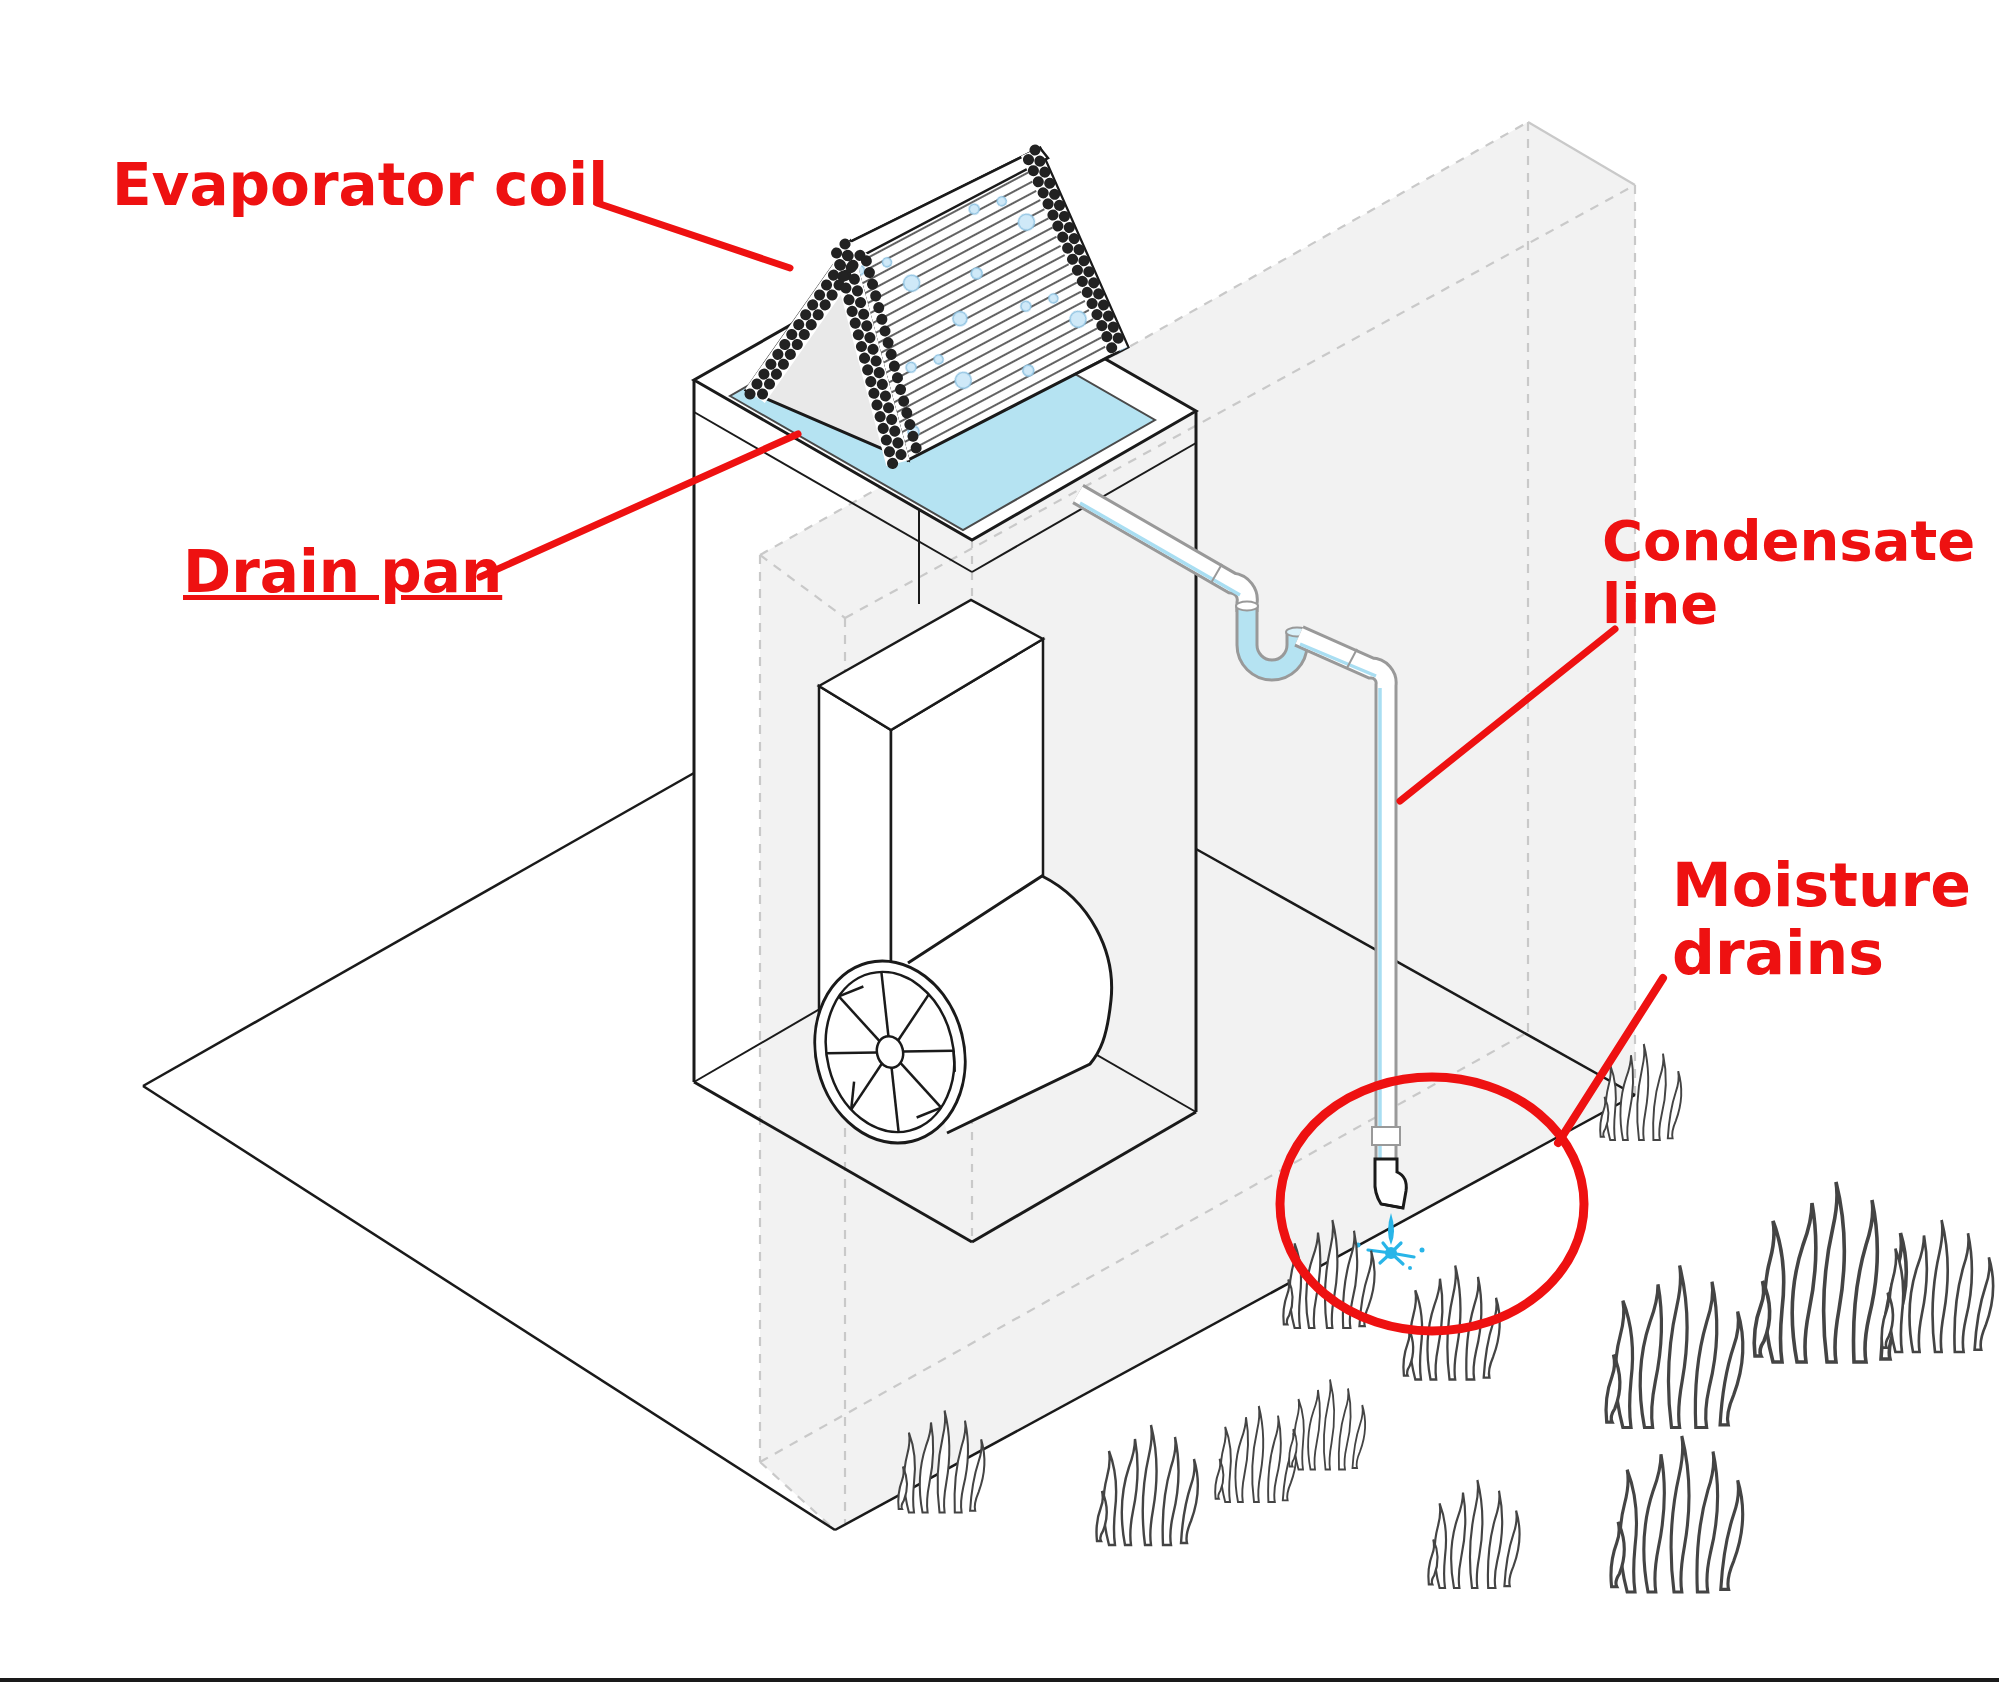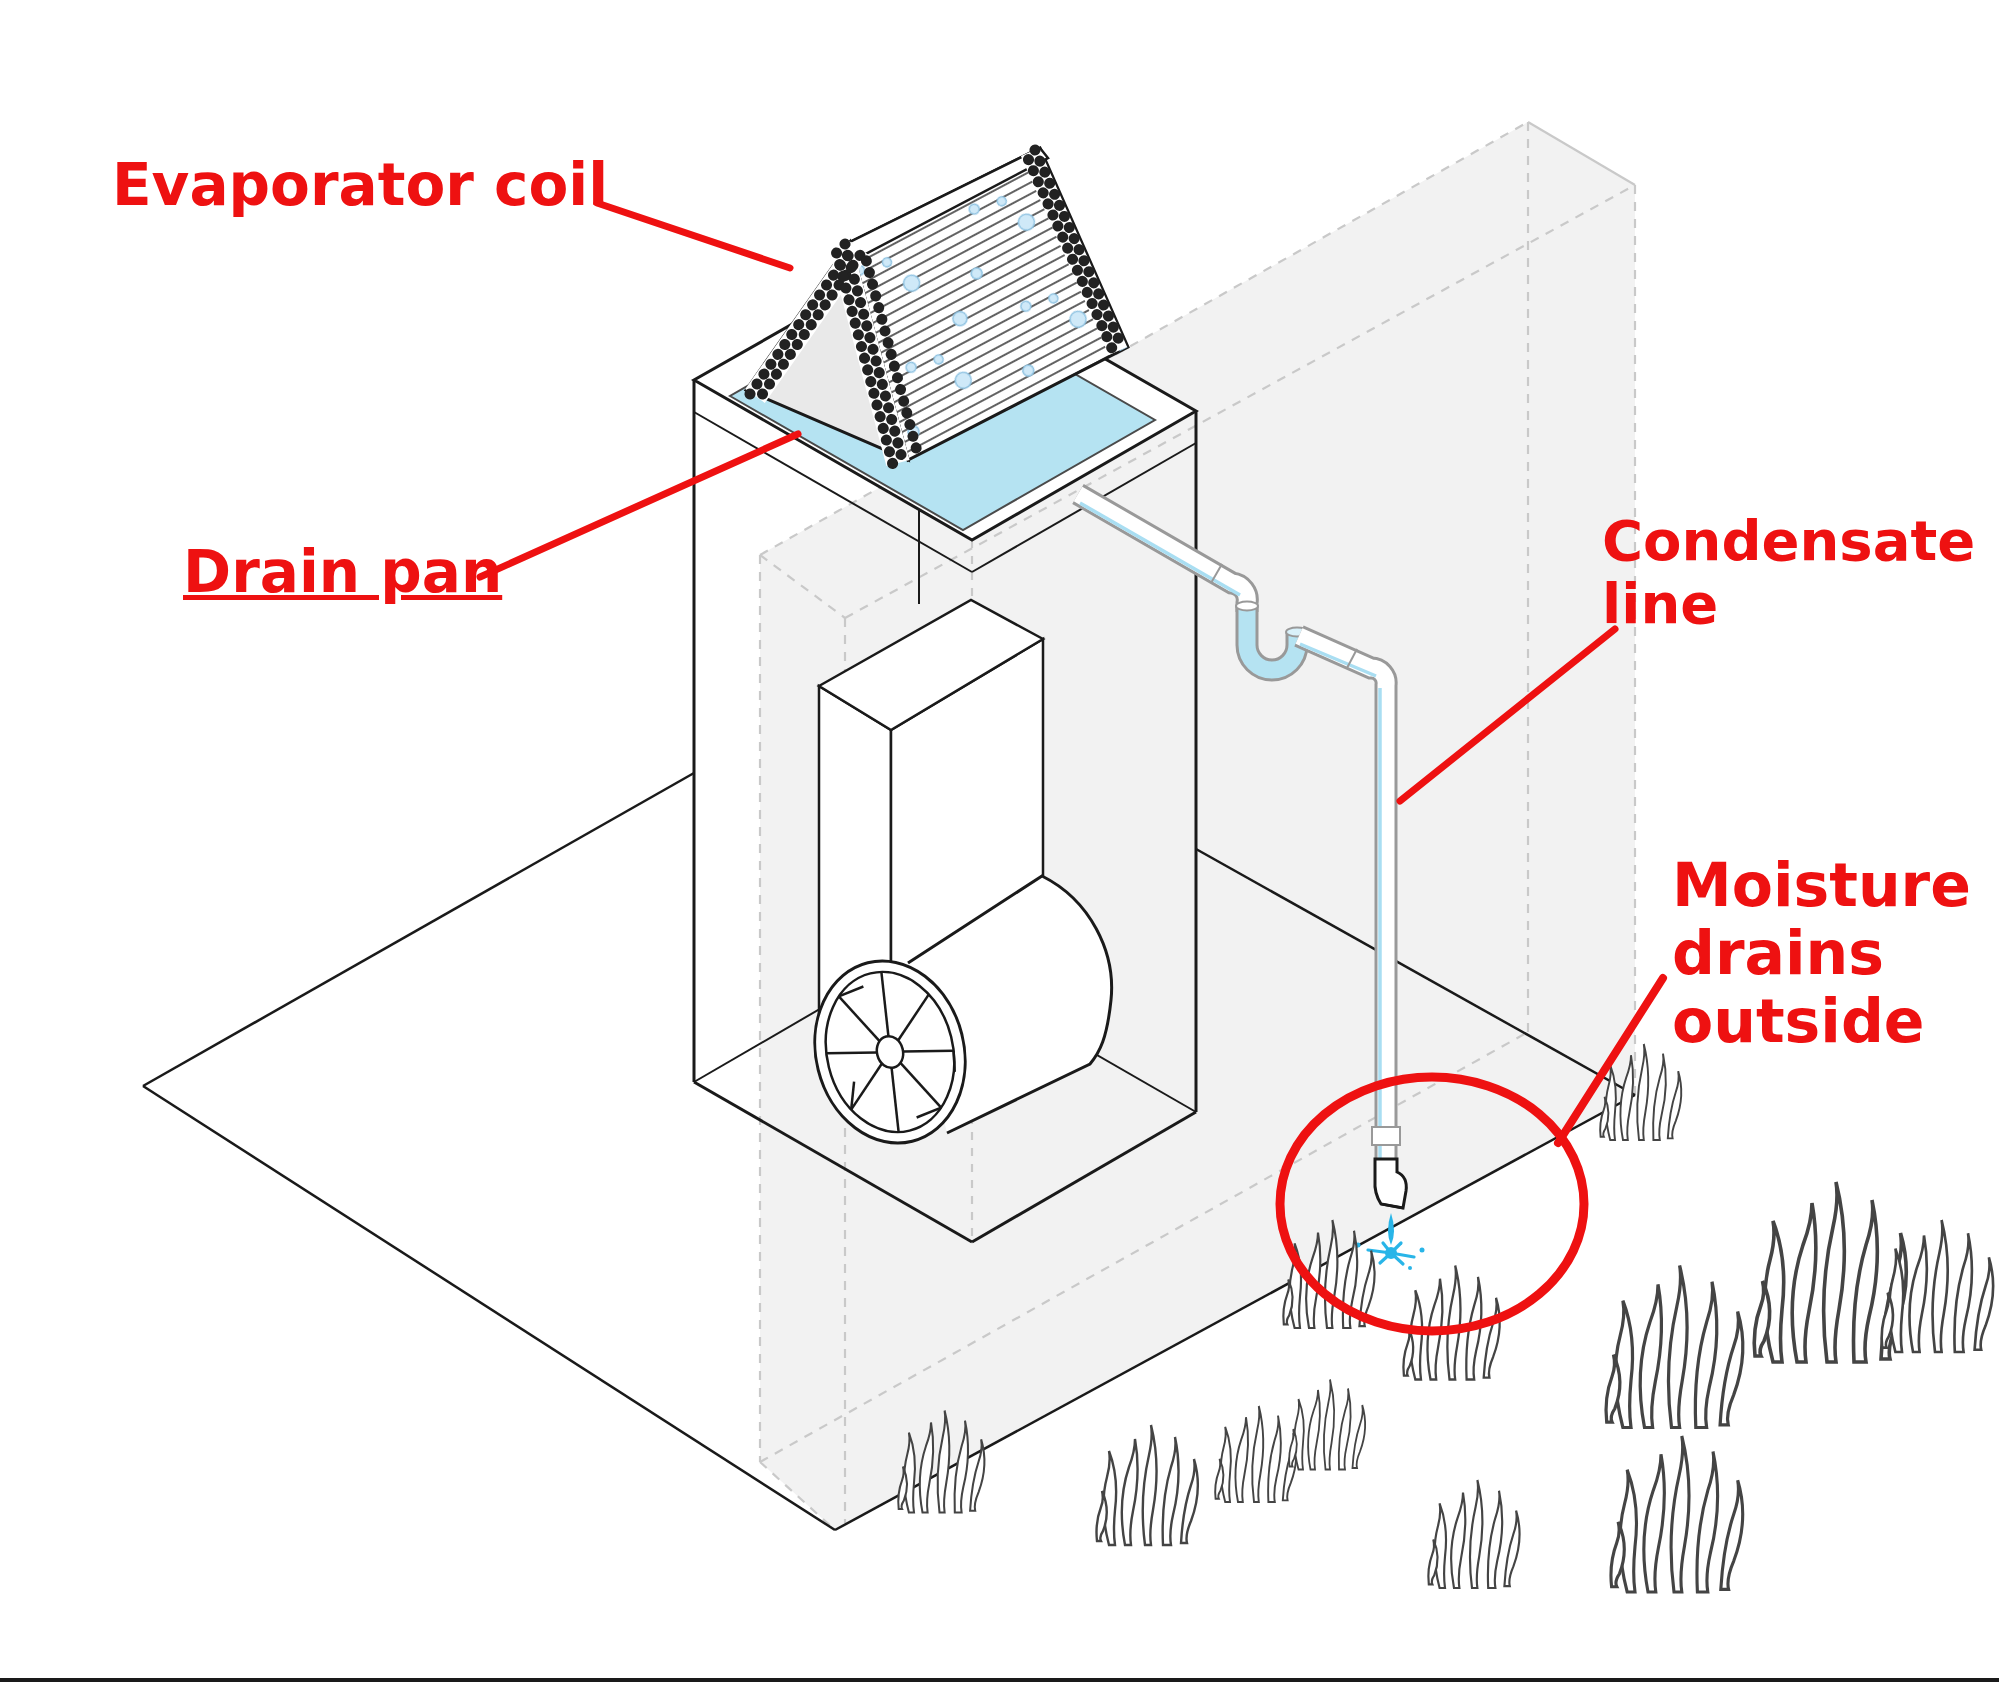--- a/index.html
+++ b/index.html
@@ -202,15 +202,14 @@
 
 <div class="lbl" id="lbl-evap"><span>Evaporator coil</span></div>
 <div class="lbl" id="lbl-drain"><span>Drain pan</span></div>
 <div class="lbl" id="lbl-cond">
       <div>Condensate</div>
       <div>line</div>
     </div>
 <div class="lbl" id="lbl-moist">
       <div>Moisture</div>
       <div>drains</div>
-      <div>outside</div>
     </div>
 </div>
 
 </body></html>

